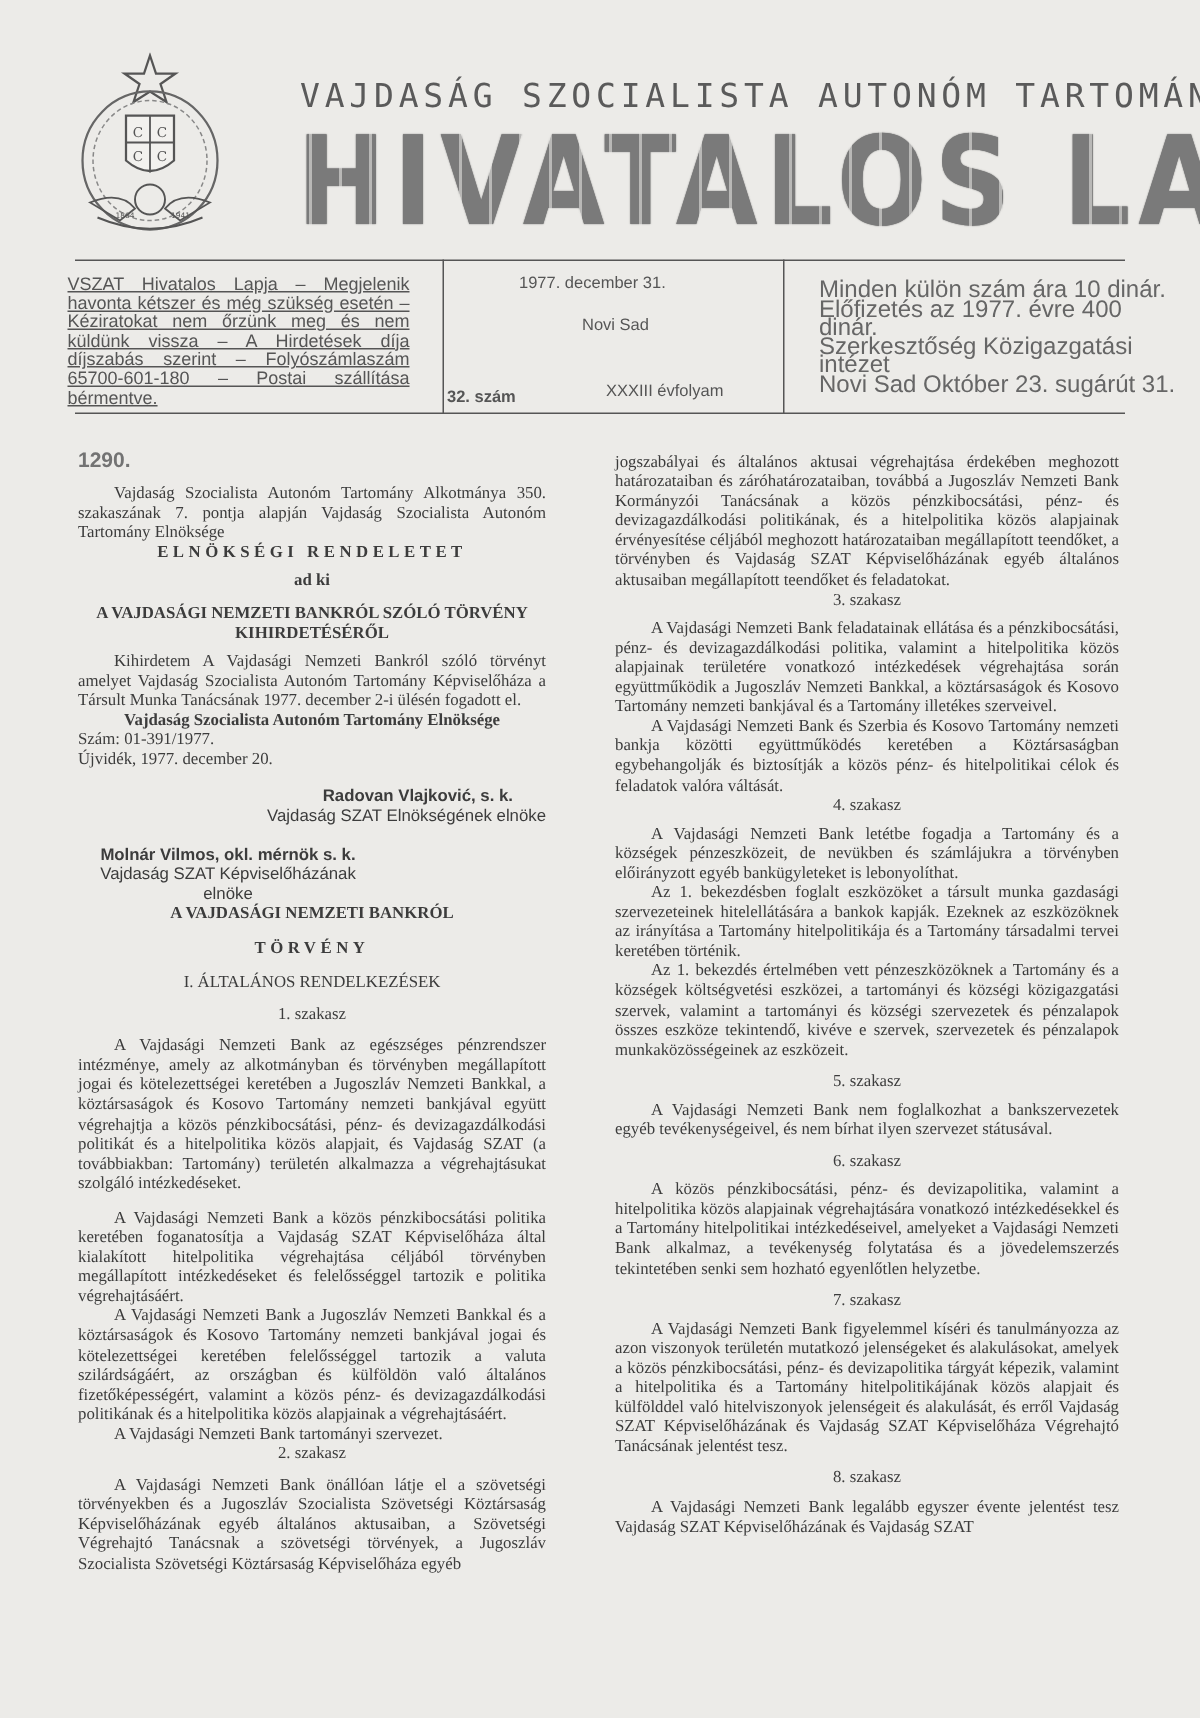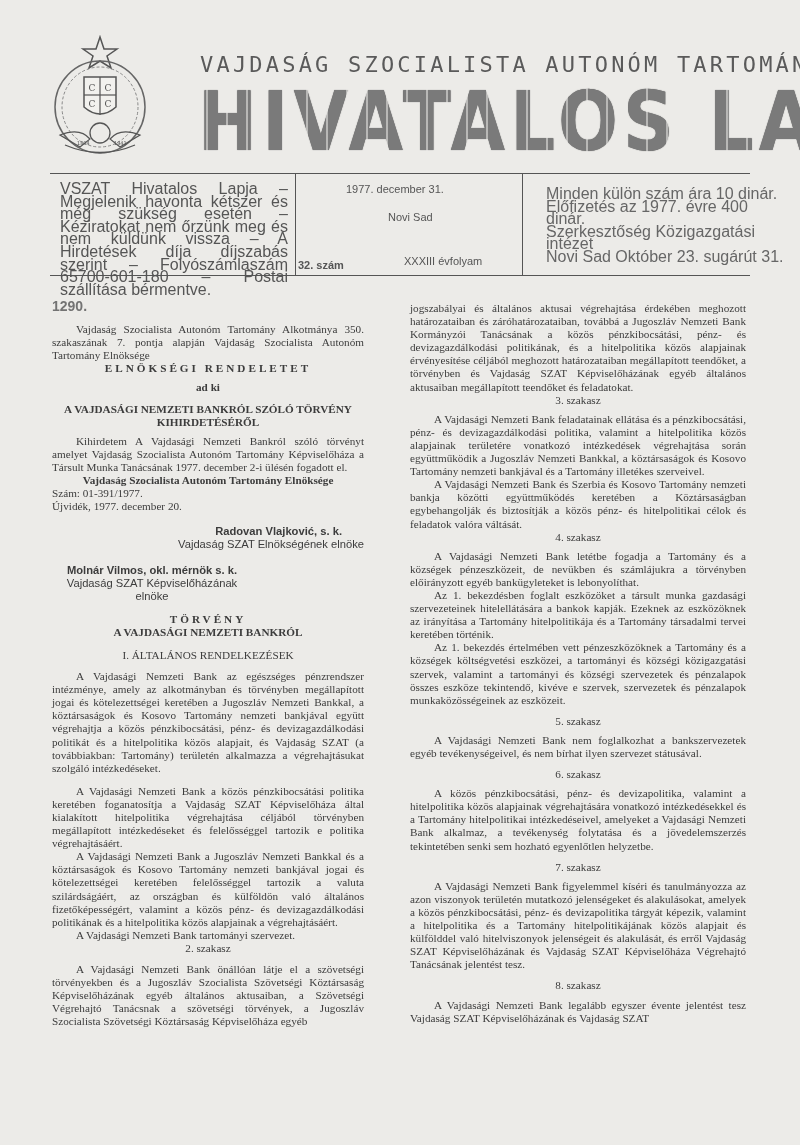--- a/index.html
+++ b/index.html
@@ -27,22 +27,22 @@
   }
   .mast-zig {
     position:absolute; left:198px; top:84px; width:562px; height:76px;
     background: repeating-linear-gradient(90deg, transparent 0 8px, rgba(236,235,232,0.55) 8px 10px, transparent 10px 20px);
     pointer-events:none;
   }
   
   .info-rule { position:absolute; height:1px; background:#555; }
   .info-vrule { position:absolute; width:1px; background:#555; }
   .info-left {
-    position:absolute; left:60px; top:183px; width:228px;
-    font-size:16px; line-height:12.6px; color:#555; text-align:justify;
+    position:absolute; left:45px; top:183px; width:228px;
+    font-size:12px; line-height:12.6px; color:#555; text-align:justify;text-decoration:underline;
   }
   .info-mid { position:absolute; left:298px; top:183px; width:200px; font-size:11px; color:#555; }
   .info-mid .date { position:absolute; left:48px; top:0; white-space:nowrap; }
   .info-mid .city { position:absolute; left:90px; top:28px; white-space:nowrap; }
   .info-mid .num { position:absolute; left:0; top:76px; white-space:nowrap; }
   .info-mid .vol { position:absolute; left:106px; top:72px; white-space:nowrap; }
   .info-right {
     position:absolute; left:546px; top:188px; width:240px;
     font-size:16px; line-height:12.6px; color:#666;
   }
@@ -122,23 +122,24 @@
     <p>Újvidék, 1977. december 20.</p>
     <div class="sig-block" style="text-align:right;">
       <div class="b" style="padding-right:22px;">Radovan Vlajković, s. k.</div>
       <div>Vajdaság SZAT Elnökségének elnöke</div>
     </div>
     <div class="sig-block" style="width:200px; text-align:center;">
       <div class="b">Molnár Vilmos, okl. mérnök s. k.</div>
       <div>Vajdaság SZAT Képviselőházának</div>
       <div>elnöke</div>
     </div>
+    <p class="c b">A VAJDASÁGI NEMZETI BANKRÓL</p>
     <p class="c b spaced gap10">TÖRVÉNY</p>
-    <p class="c b">A VAJDASÁGI NEMZETI BANKRÓL</p>
     <p class="c gap10">I. ÁLTALÁNOS RENDELKEZÉSEK</p>
+    <p class="c gap8">1. szakasz</p>
     <p class="indent gap4">A Vajdasági Nemzeti Bank az egészséges pénzrendszer intézménye, amely az alkotmányban és törvényben megállapított jogai és kötelezettségei keretében a Jugoszláv Nemzeti Bankkal, a köztársaságok és Kosovo Tartomány nemzeti bankjával együtt végrehajtja a közös pénzkibocsátási, pénz- és devizagazdálkodási politikát és a hitelpolitika közös alapjait, és Vajdaság SZAT (a továbbiakban: Tartomány) területén alkalmazza a végrehajtásukat szolgáló intézkedéseket.</p>
     <p class="indent gap10">A Vajdasági Nemzeti Bank a közös pénzkibocsátási politika keretében foganatosítja a Vajdaság SZAT Képviselőháza által kialakított hitelpolitika végrehajtása céljából törvényben megállapított intézkedéseket és felelősséggel tartozik e politika végrehajtásáért.</p>
     <p class="indent">A Vajdasági Nemzeti Bank a Jugoszláv Nemzeti Bankkal és a köztársaságok és Kosovo Tartomány nemzeti bankjával jogai és kötelezettségei keretében felelősséggel tartozik a valuta szilárdságáért, az országban és külföldön való általános fizetőképességért, valamint a közös pénz- és devizagazdálkodási politikának és a hitelpolitika közös alapjainak a végrehajtásáért.</p>
     <p class="indent">A Vajdasági Nemzeti Bank tartományi szervezet.</p>
     <p class="c gap12">2. szakasz</p>
     <p class="indent gap4">A Vajdasági Nemzeti Bank önállóan látje el a szövetségi törvényekben és a Jugoszláv Szocialista Szövetségi Köztársaság Képviselőházának egyéb általános aktusaiban, a Szövetségi Végrehajtó Tanácsnak a szövetségi törvények, a Jugoszláv Szocialista Szövetségi Köztársaság Képviselőháza egyéb</p>
   </div>
 
   <div class="col right">
     <p>jogszabályai és általános aktusai végrehajtása érdekében meghozott határozataiban és záróhatározataiban, továbbá a Jugoszláv Nemzeti Bank Kormányzói Tanácsának a közös pénzkibocsátási, pénz- és devizagazdálkodási politikának, és a hitelpolitika közös alapjainak érvényesítése céljából meghozott határozataiban megállapított teendőket, a törvényben és Vajdaság SZAT Képviselőházának egyéb általános aktusaiban megállapított teendőket és feladatokat.</p>

